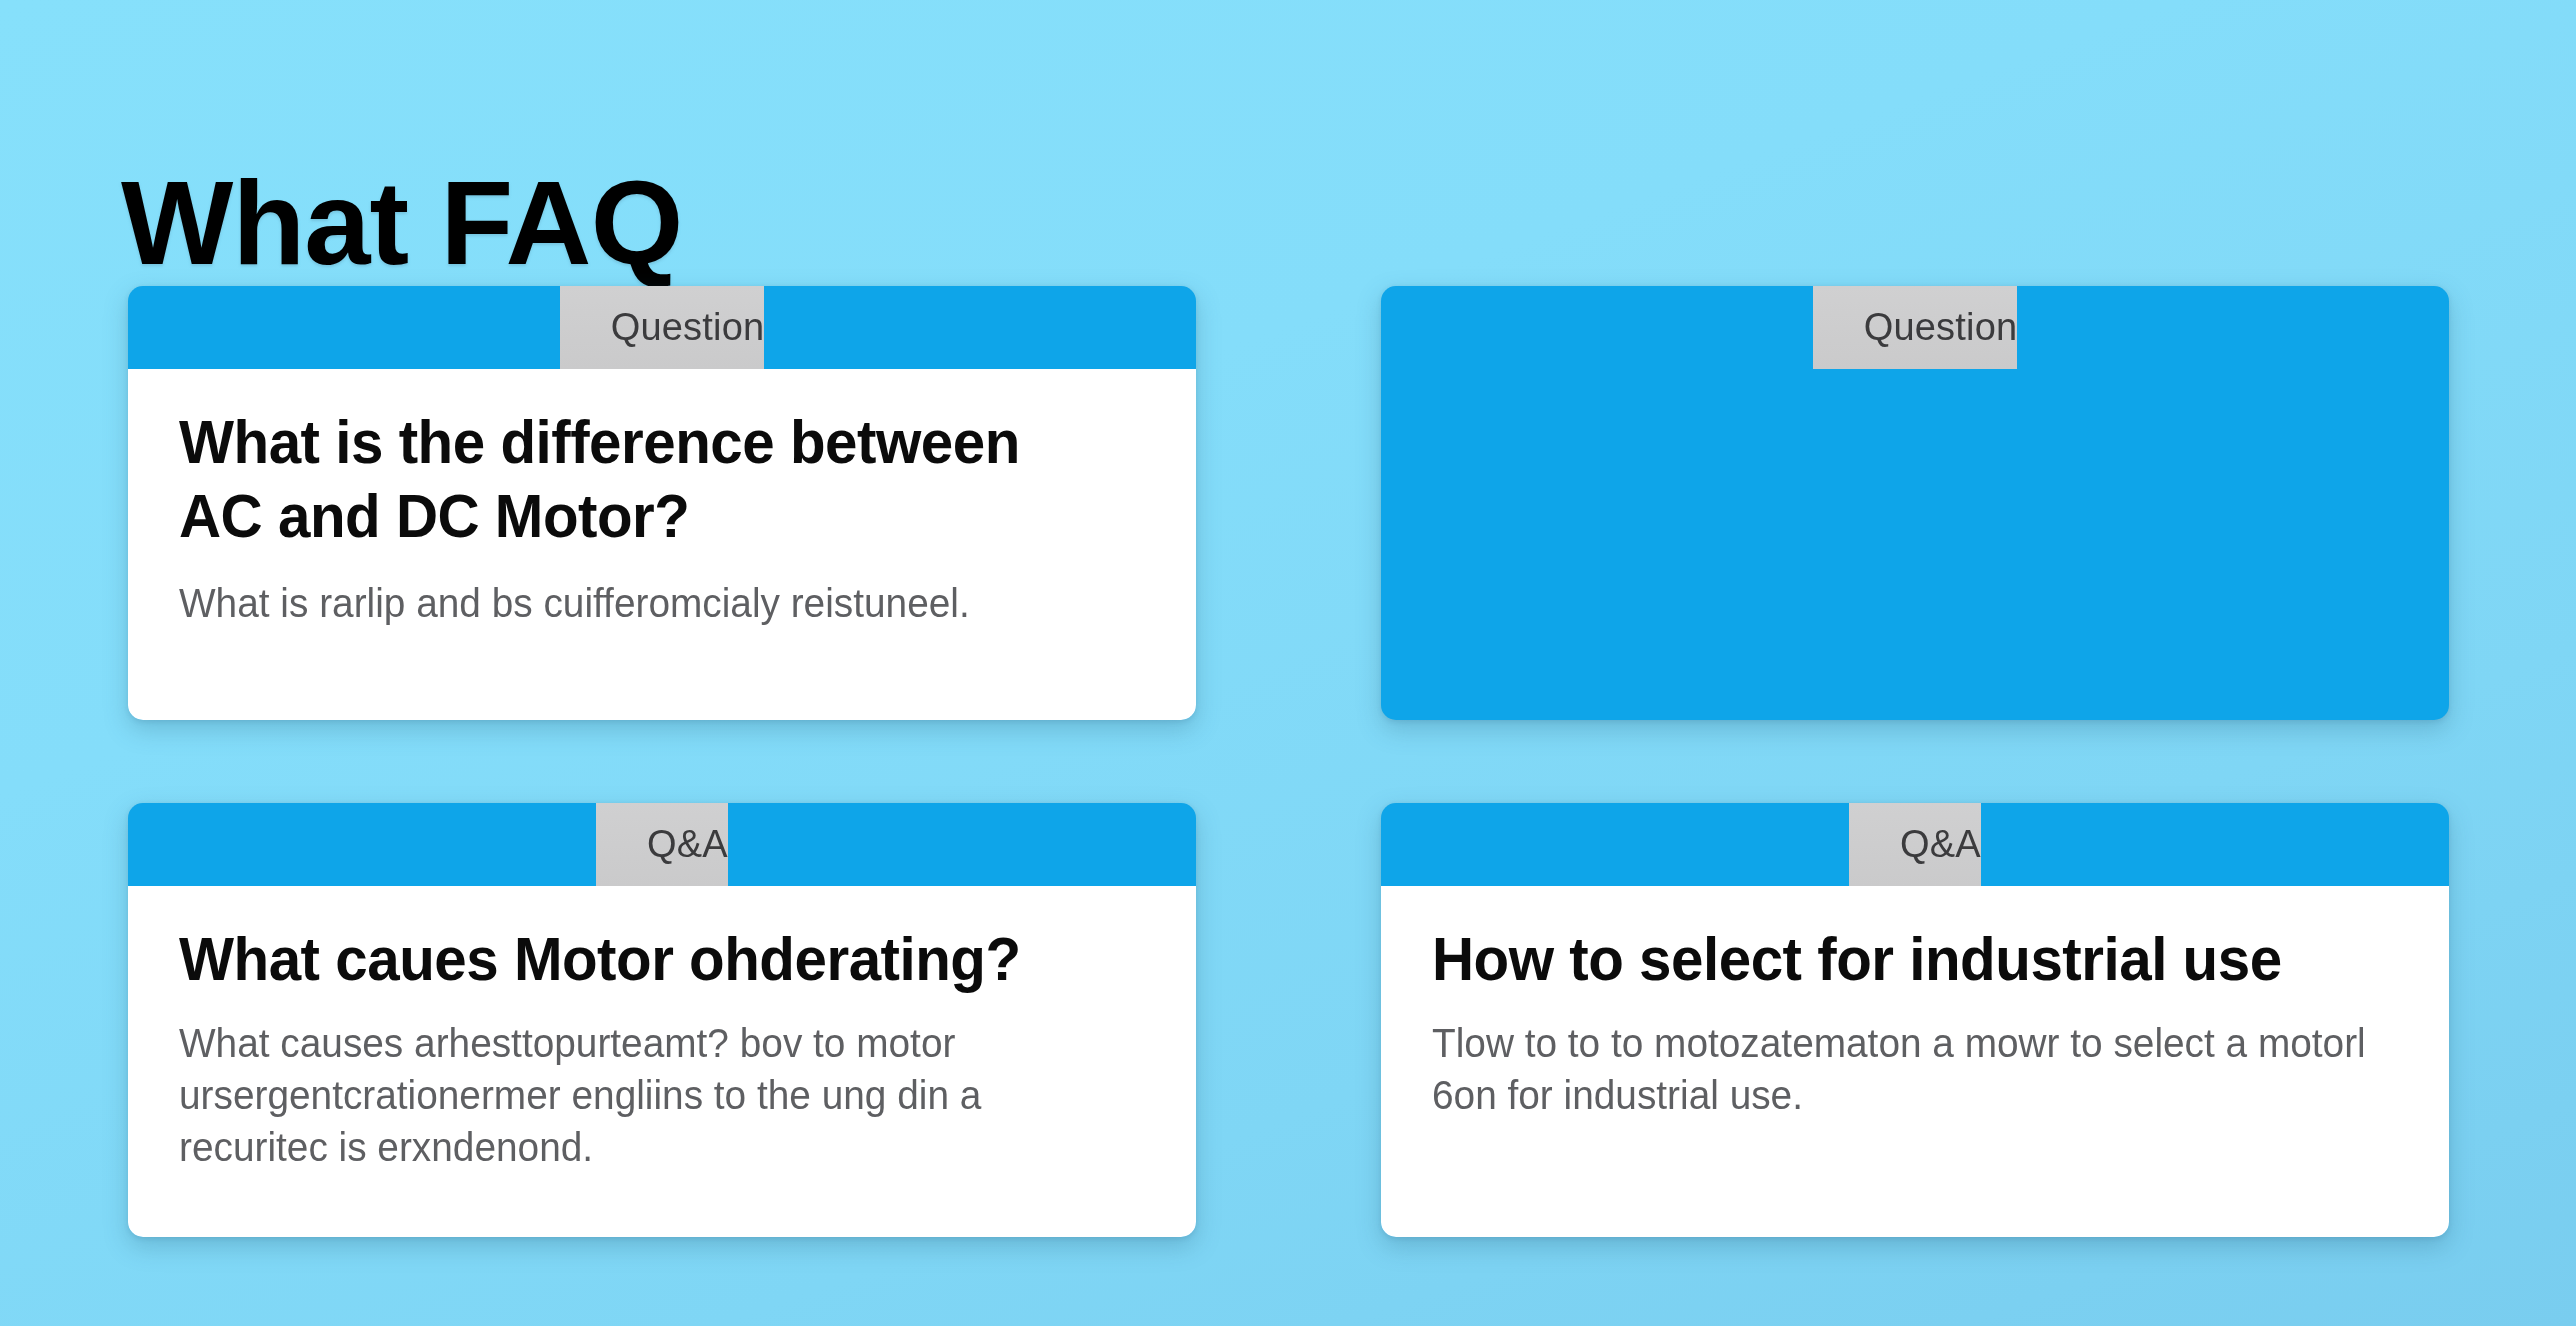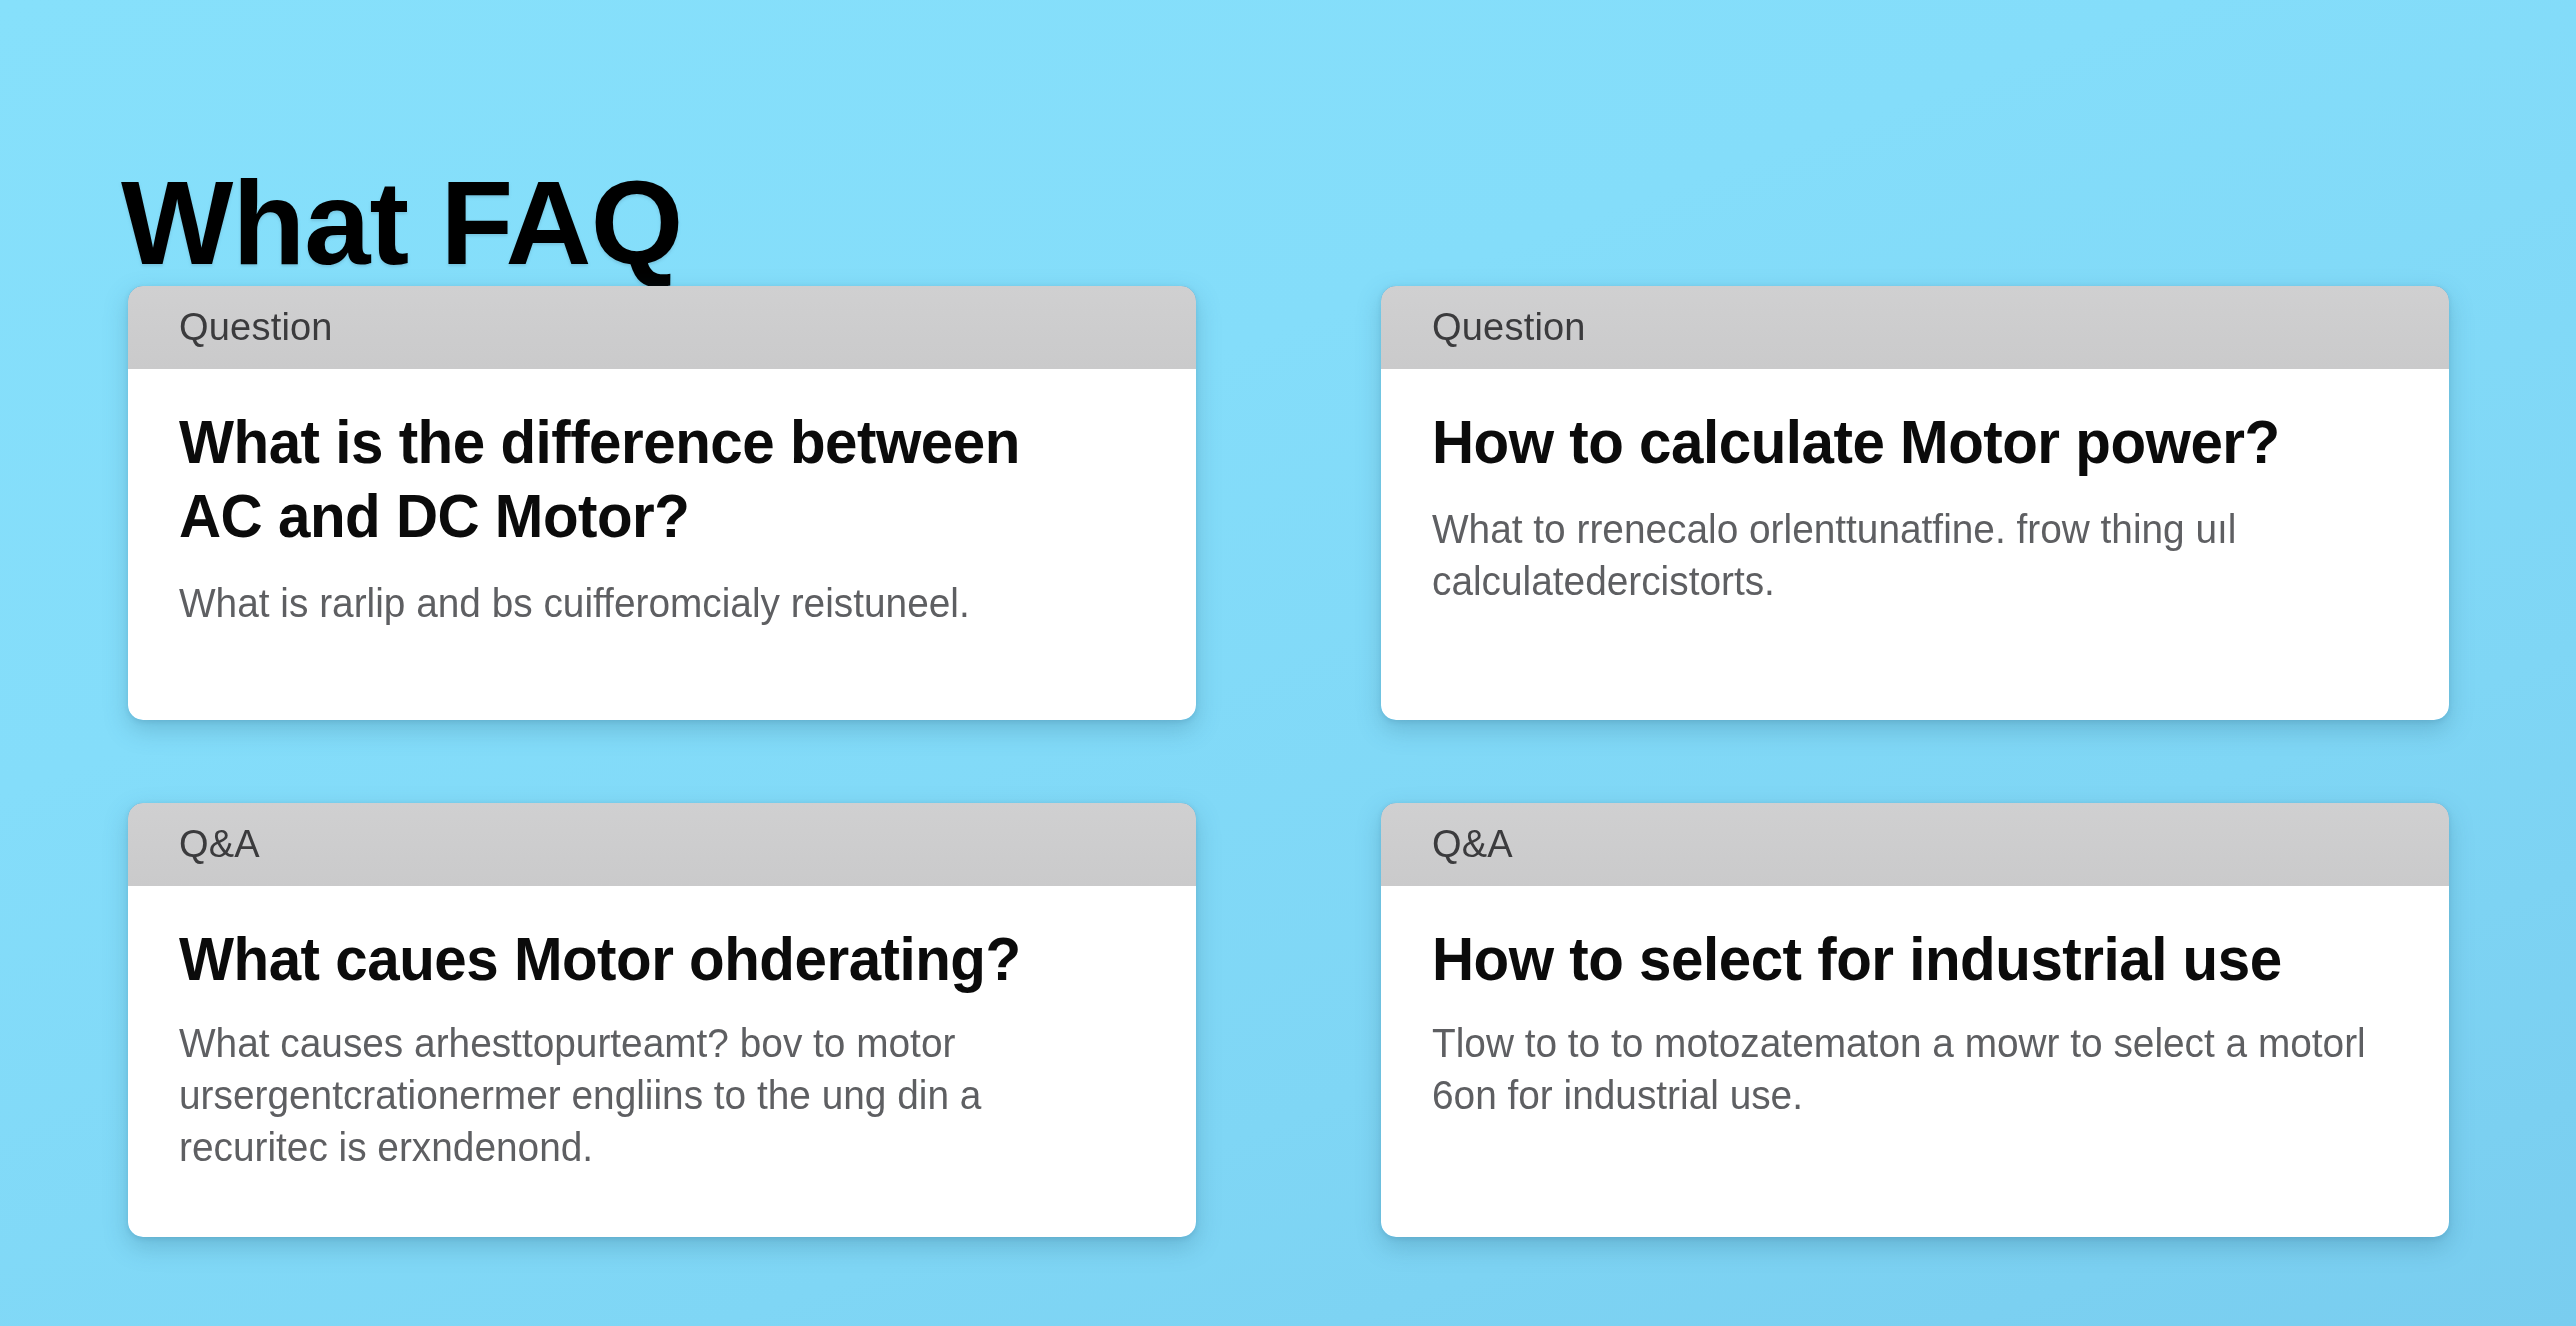--- a/index.html
+++ b/index.html
@@ -51,20 +51,21 @@
 
   .card {
     position: relative;
     background: #0ea5e9;
     border-radius: 15px;
     overflow: hidden;
     box-shadow: 0 9.4px 24.5px rgba(40,95,125,0.26),
                 0 1.9px 5.7px rgba(40,95,125,0.14);
     display: flex;
     flex-direction: column;
+    align-items: center;
   }
 
   .card-header {
     background: linear-gradient(180deg, #d0d0d1 0%, #cacacb 100%);
     height: 83px;
     flex: 0 0 83px;
     display: flex;
     align-items: center;
     padding: 0 0 0 51px;
     box-sizing: border-box;
@@ -123,24 +124,20 @@
       <div class="card-body">
         <div class="card-heading">What is the difference between AC and DC Motor?</div>
         <p class="card-text">What is rarlip and bs cuifferomcialy reistuneel.</p>
       </div>
     </div>
 
     <div class="card row-top">
       <div class="card-header">
         <span class="card-header-label">Question</span>
       </div>
-      <div class="card-body">
-        <div class="card-heading">How to calculate Motor power?</div>
-        <p class="card-text">What to rrenecalo orlenttunatfine. frow thing uıl calculatedercistorts.</p>
-      </div>
     </div>
 
     <div class="card row-bottom">
       <div class="card-header">
         <span class="card-header-label">Q&amp;A</span>
       </div>
       <div class="card-body">
         <div class="card-heading">What caues Motor ohderating?</div>
         <p class="card-text">What causes arhesttopurteamt? bov to motor ursergentcrationermer engliins to the ung din a recuritec is erxndenond.</p>
       </div>

